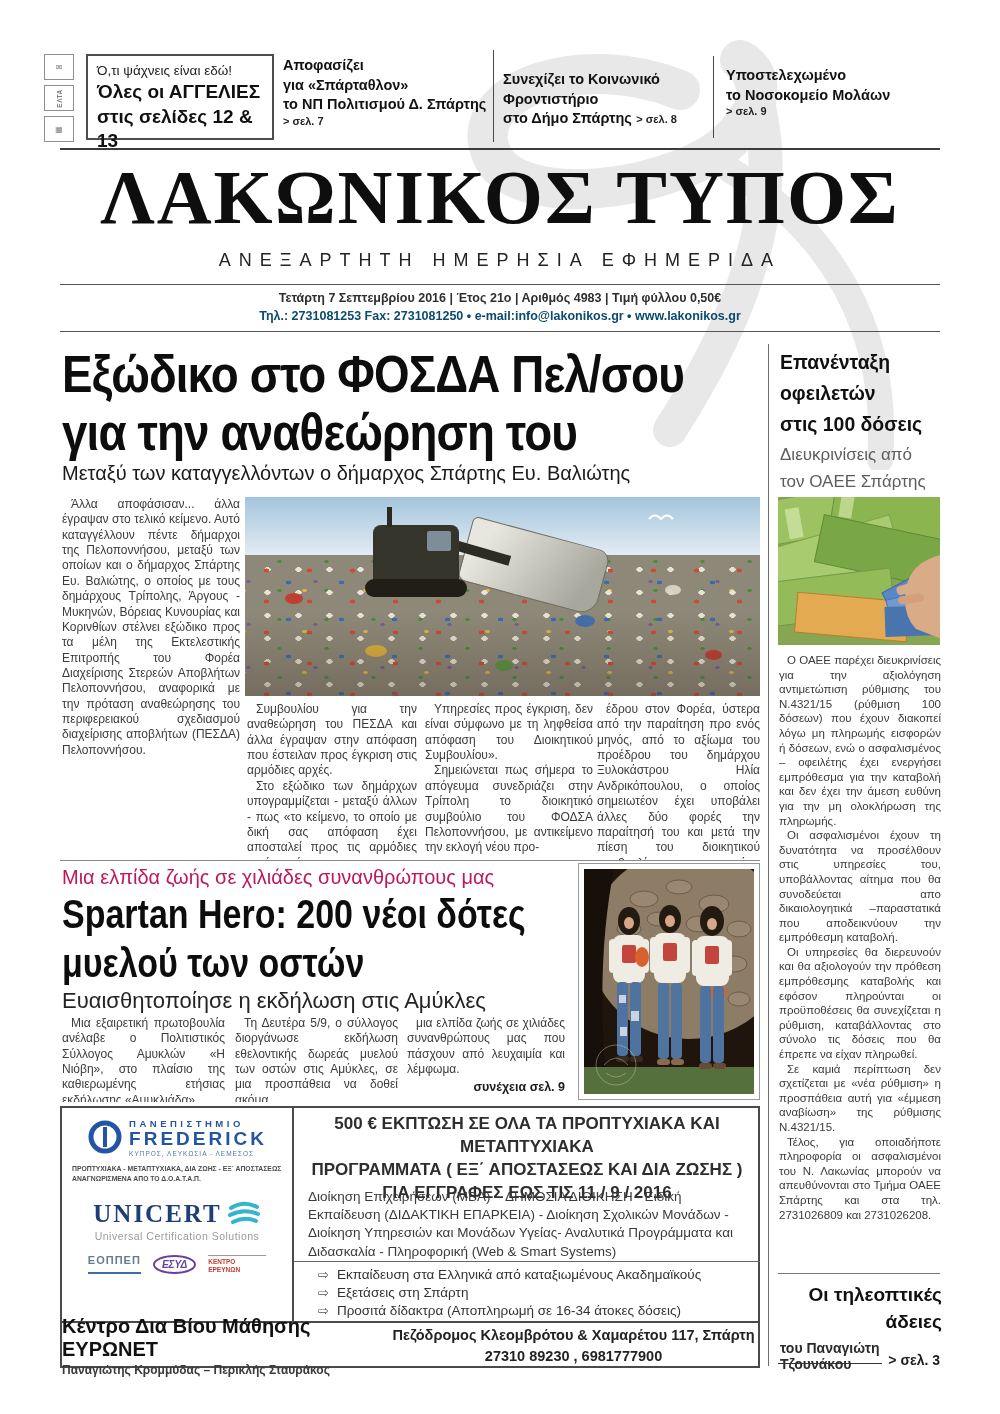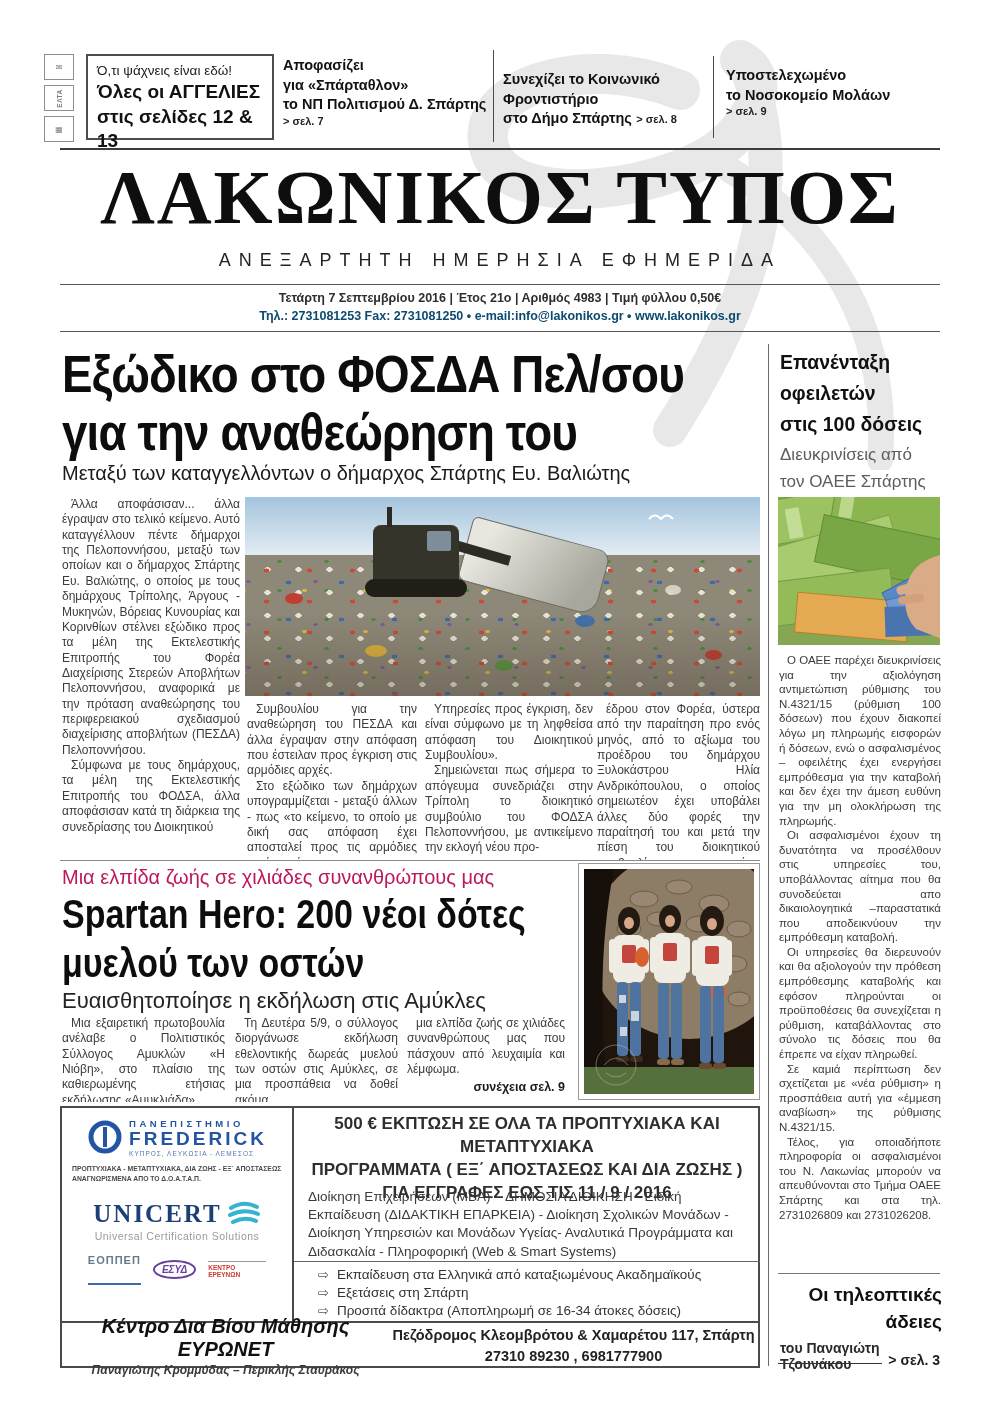--- a/index.html
+++ b/index.html
@@ -119,34 +119,34 @@
   .fred-texts { text-align:left; }
   .fred-top { font-size:9.5px; font-weight:bold; color:#2455a4; letter-spacing:3.5px; }
   .fred-name { font-size:19px; font-weight:bold; color:#2455a4; letter-spacing:3px; line-height:1.05; }
   .fred-region { font-size:6.5px; color:#5577aa; letter-spacing:1px; margin-top:1px; }
   .fred-lines { margin-top:7px; font-size:6.8px; font-weight:bold; color:#4a4a4a; line-height:1.5; text-align:left; width:100%; }
   .unicert-row { display:flex; align-items:center; gap:5px; margin-top:16px; }
   .unicert-name { font-family:"Liberation Serif","DejaVu Serif",serif; font-size:25px; font-weight:bold;
                   color:#1c3f77; letter-spacing:2px; }
   .unicert-tag { font-size:10.5px; color:#9a9a9a; letter-spacing:.5px; margin-top:2px; }
   .cert-row { display:flex; align-items:center; gap:12px; margin-top:12px; }
-  .eoppep { font-size:11px; font-weight:bold; color:#657b8e; letter-spacing:1px; border-bottom:2px solid #3e6cab; padding-bottom:17px; }
+  .eoppep { font-size:11px; font-weight:bold; color:#657b8e; letter-spacing:1px; border-bottom:2px solid #3e6cab; padding-bottom:6px; }
   .esyd { font-size:10px; font-weight:bold; font-style:italic; color:#6a3fa0; border:2px solid #6a3fa0;
           border-radius:50%; padding:2px 7px; }
   .kentro { font-size:6.5px; font-weight:bold; color:#c43b33; width:58px; line-height:1.2; border-top:1px solid #999; padding-top:2px; }
   .ad-right { position:absolute; left:232px; top:0; width:466px; height:213px; }
   .ad-promo { position:absolute; left:0; top:5px; width:100%; text-align:center; font-weight:bold;
               font-size:17px; line-height:1.35; color:#2e2e2e; }
   .ad-programs { position:absolute; left:14px; right:10px; top:80px; font-size:13.5px; line-height:1.35; color:#3a3a3a; }
   .ad-minidiv { position:absolute; left:0; top:153px; width:100%; height:1px; background:#666; }
   .ad-bullets { position:absolute; left:24px; right:8px; top:158px; }
   .ad-bullet { display:flex; gap:8px; font-size:13.5px; line-height:18px; color:#333; }
   .b-arrow { font-size:13px; color:#555; }
   .ad-footer { position:absolute; left:0; top:215px; width:100%; height:45px; display:flex; align-items:center; }
-  .adf-left { flex:0 0 47%; text-align:center;font-style:italic; }
+  .adf-left { flex:0 0 47%; text-align:left; }
   .adf-name { font-size:20px; font-weight:bold; color:#111; }
   .adf-people { font-size:12px; font-weight:bold; color:#3a3a3a; margin-top:2px; }
   .adf-right { flex:1; text-align:center; }
   .adf-addr, .adf-phones { font-size:14.5px; font-weight:bold; color:#222; line-height:1.4; }
 </style>
 </head>
 <body>
 
 <div class="page">
 
@@ -210,21 +210,20 @@
   <div class="abs dateline">Τετάρτη 7 Σεπτεμβρίου 2016 | Έτος 21ο | Αριθμός 4983 | Τιμή φύλλου 0,50€</div>
   <div class="abs contact">Τηλ.: 2731081253 Fax: 2731081250 • e-mail:info@lakonikos.gr • www.lakonikos.gr</div>
   <div class="abs rule-b"></div>
 
   <div class="abs ms-h ms-h1">Εξώδικο στο ΦΟΣΔΑ Πελ/σου</div>
   <div class="abs ms-h ms-h2">για την αναθεώρηση του</div>
   <div class="abs ms-sub">Μεταξύ των καταγγελλόντων ο δήμαρχος Σπάρτης Ευ. Βαλιώτης</div>
 
   <div class="abs news-col ms-col1">
     <p>Άλλα αποφάσισαν... άλλα έγραψαν στο τελικό κείμενο. Αυτό καταγγέλλουν πέντε δήμαρχοι της Πελοποννήσου, μεταξύ των οποίων και ο δήμαρχος Σπάρτης Ευ. Βαλιώτης, ο οποίος με τους δημάρχους Τρίπολης, Άργους - Μυκηνών, Βόρειας Κυνουρίας και Κορινθίων στέλνει εξώδικο προς τα μέλη της Εκτελεστικής Επιτροπής του Φορέα Διαχείρισης Στερεών Αποβλήτων Πελοποννήσου, αναφορικά με την πρόταση αναθεώρησης του περιφερειακού σχεδιασμού διαχείρισης αποβλήτων (ΠΕΣΔΑ) Πελοποννήσου.</p>
-    <p>Σύμφωνα με τους δημάρχους, τα μέλη της Εκτελεστικής Επιτροπής του ΦΟΔΣΑ, άλλα αποφάσισαν κατά τη διάρκεια της συνεδρίασης του Διοικητικού</p>
   </div>
 
   <div class="abs main-photo">
     <div class="photo-sky">
       <svg style="position:absolute; right:86px; top:14px;" width="26" height="10" viewBox="0 0 26 10">
         <path d="M1,8 Q7,1 13,8 Q19,1 25,8" fill="none" stroke="#fff" stroke-width="2"></path>
       </svg>
     </div>
     <div class="photo-trash">
       <div class="blob" style="left:40px; top:38px; width:18px; height:11px; background:#c23b2e;"></div>

